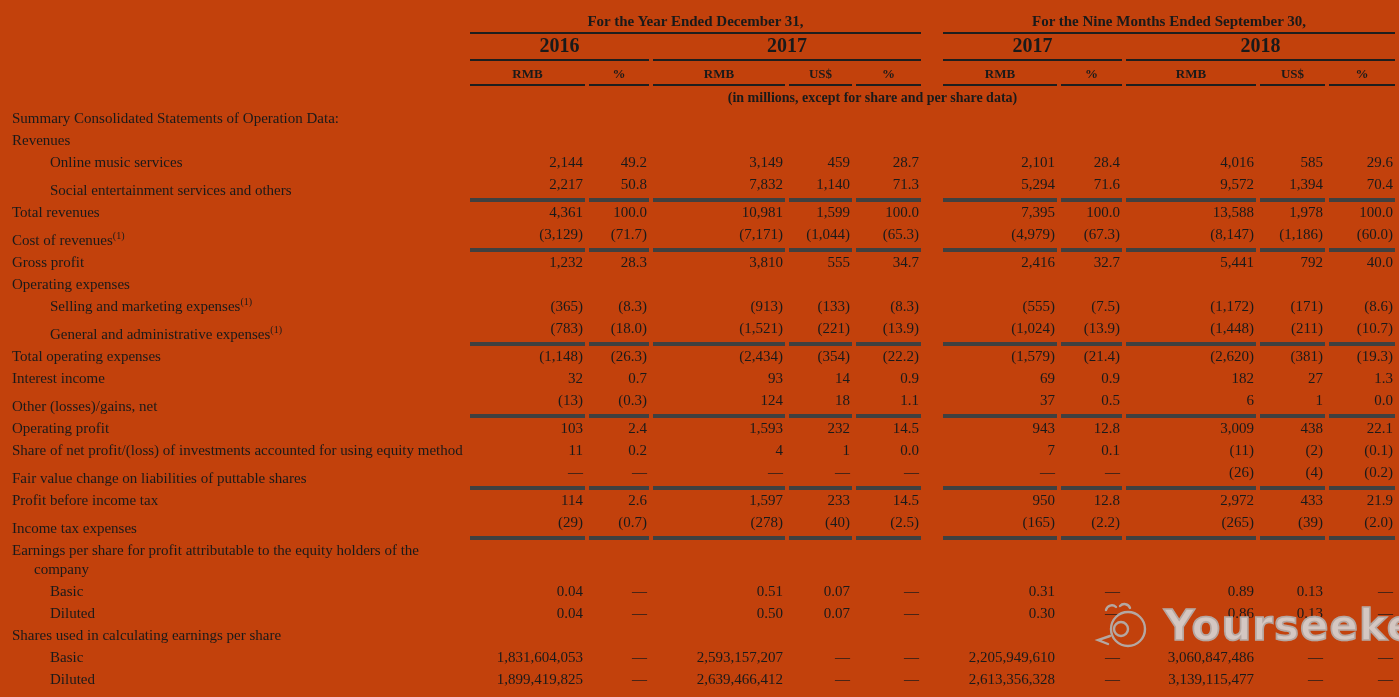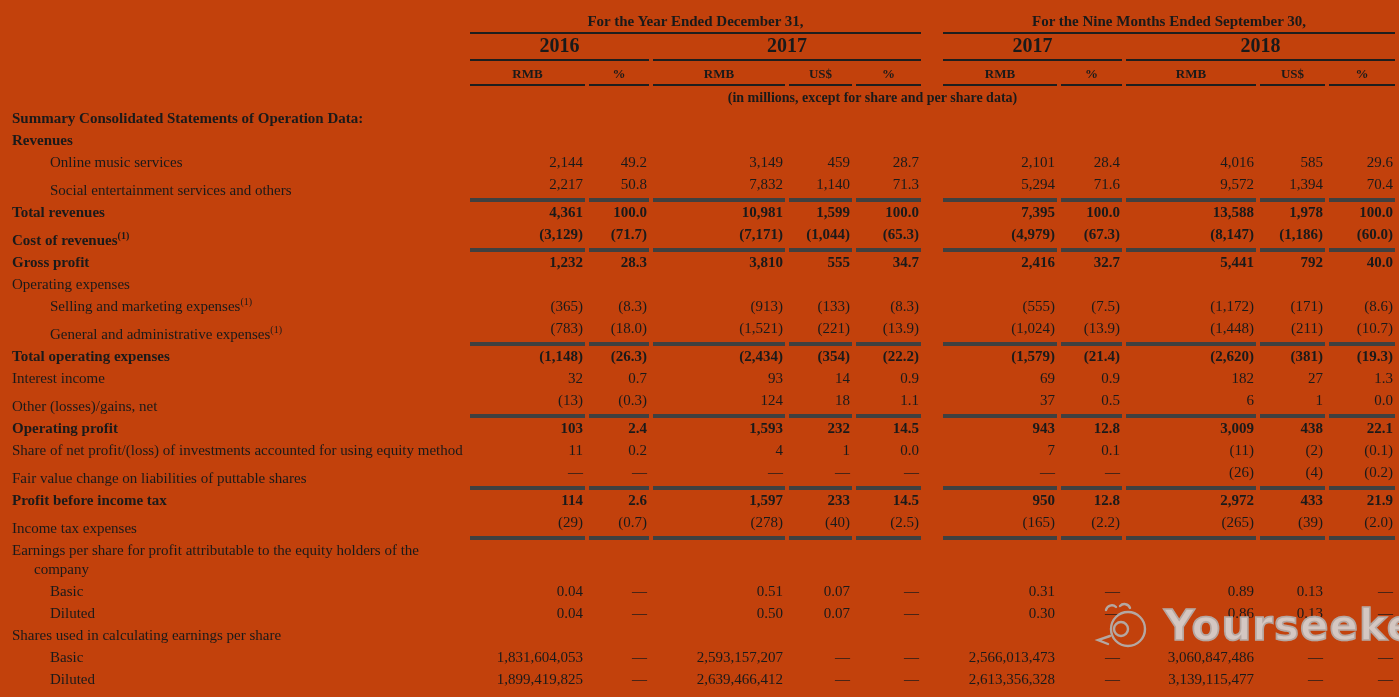--- a/index.html
+++ b/index.html
@@ -40,21 +40,21 @@
   tr.h3 th.cu  { height: 21px; border-bottom: 2px solid #1e1e1e; text-align: center; font-size: 13px; }
   tr.h4 th.note { height: 20px; text-align: center; font-size: 14px; padding-right: 120px; border: none; }
 
   tbody td { vertical-align: bottom; line-height: 19px; padding: 1px 2px 2px 0; }
   tbody tr { height: 22px; }
   td.lbl { padding-left: 8px; text-align: left; }
   .lbl-inner.ind0 { padding-left: 22px; text-indent: -22px; }
   .lbl-inner.ind1 { padding-left: 38px; }
   td.num { text-align: right; }
   td.gapcell { border: none !important; }
-  tr.bold { font-weight: bold; }
+  tr.bold { font-weight: normal; }
   tr.u1 td.num { border-bottom: 4px solid #404040; padding-bottom: 4px; }
   tr.u2 td.num { border-bottom: 6px double #151515; padding-bottom: 4px; }
   sup { font-size: 10px; line-height: 0; vertical-align: super; }
 
   .watermark {
     position: absolute;
     left: 1090px;
     top: 596px;
     display: flex;
     align-items: center;
@@ -481,21 +481,21 @@
         <tr>
           <td class="lbl">
             <div class="lbl-inner ind1">Basic</div>
           </td>
           <td class="num">1,831,604,053</td>
           <td class="num">—</td>
           <td class="num">2,593,157,207</td>
           <td class="num">—</td>
           <td class="num">—</td>
           <td class="gapcell"></td>
-          <td class="num">2,566,013,473</td>
+          <td class="num">2,205,949,610</td>
           <td class="num">—</td>
           <td class="num">3,060,847,486</td>
           <td class="num">—</td>
           <td class="num">—</td>
         </tr>
         <tr>
           <td class="lbl">
             <div class="lbl-inner ind1">Diluted</div>
           </td>
           <td class="num">1,899,419,825</td>

